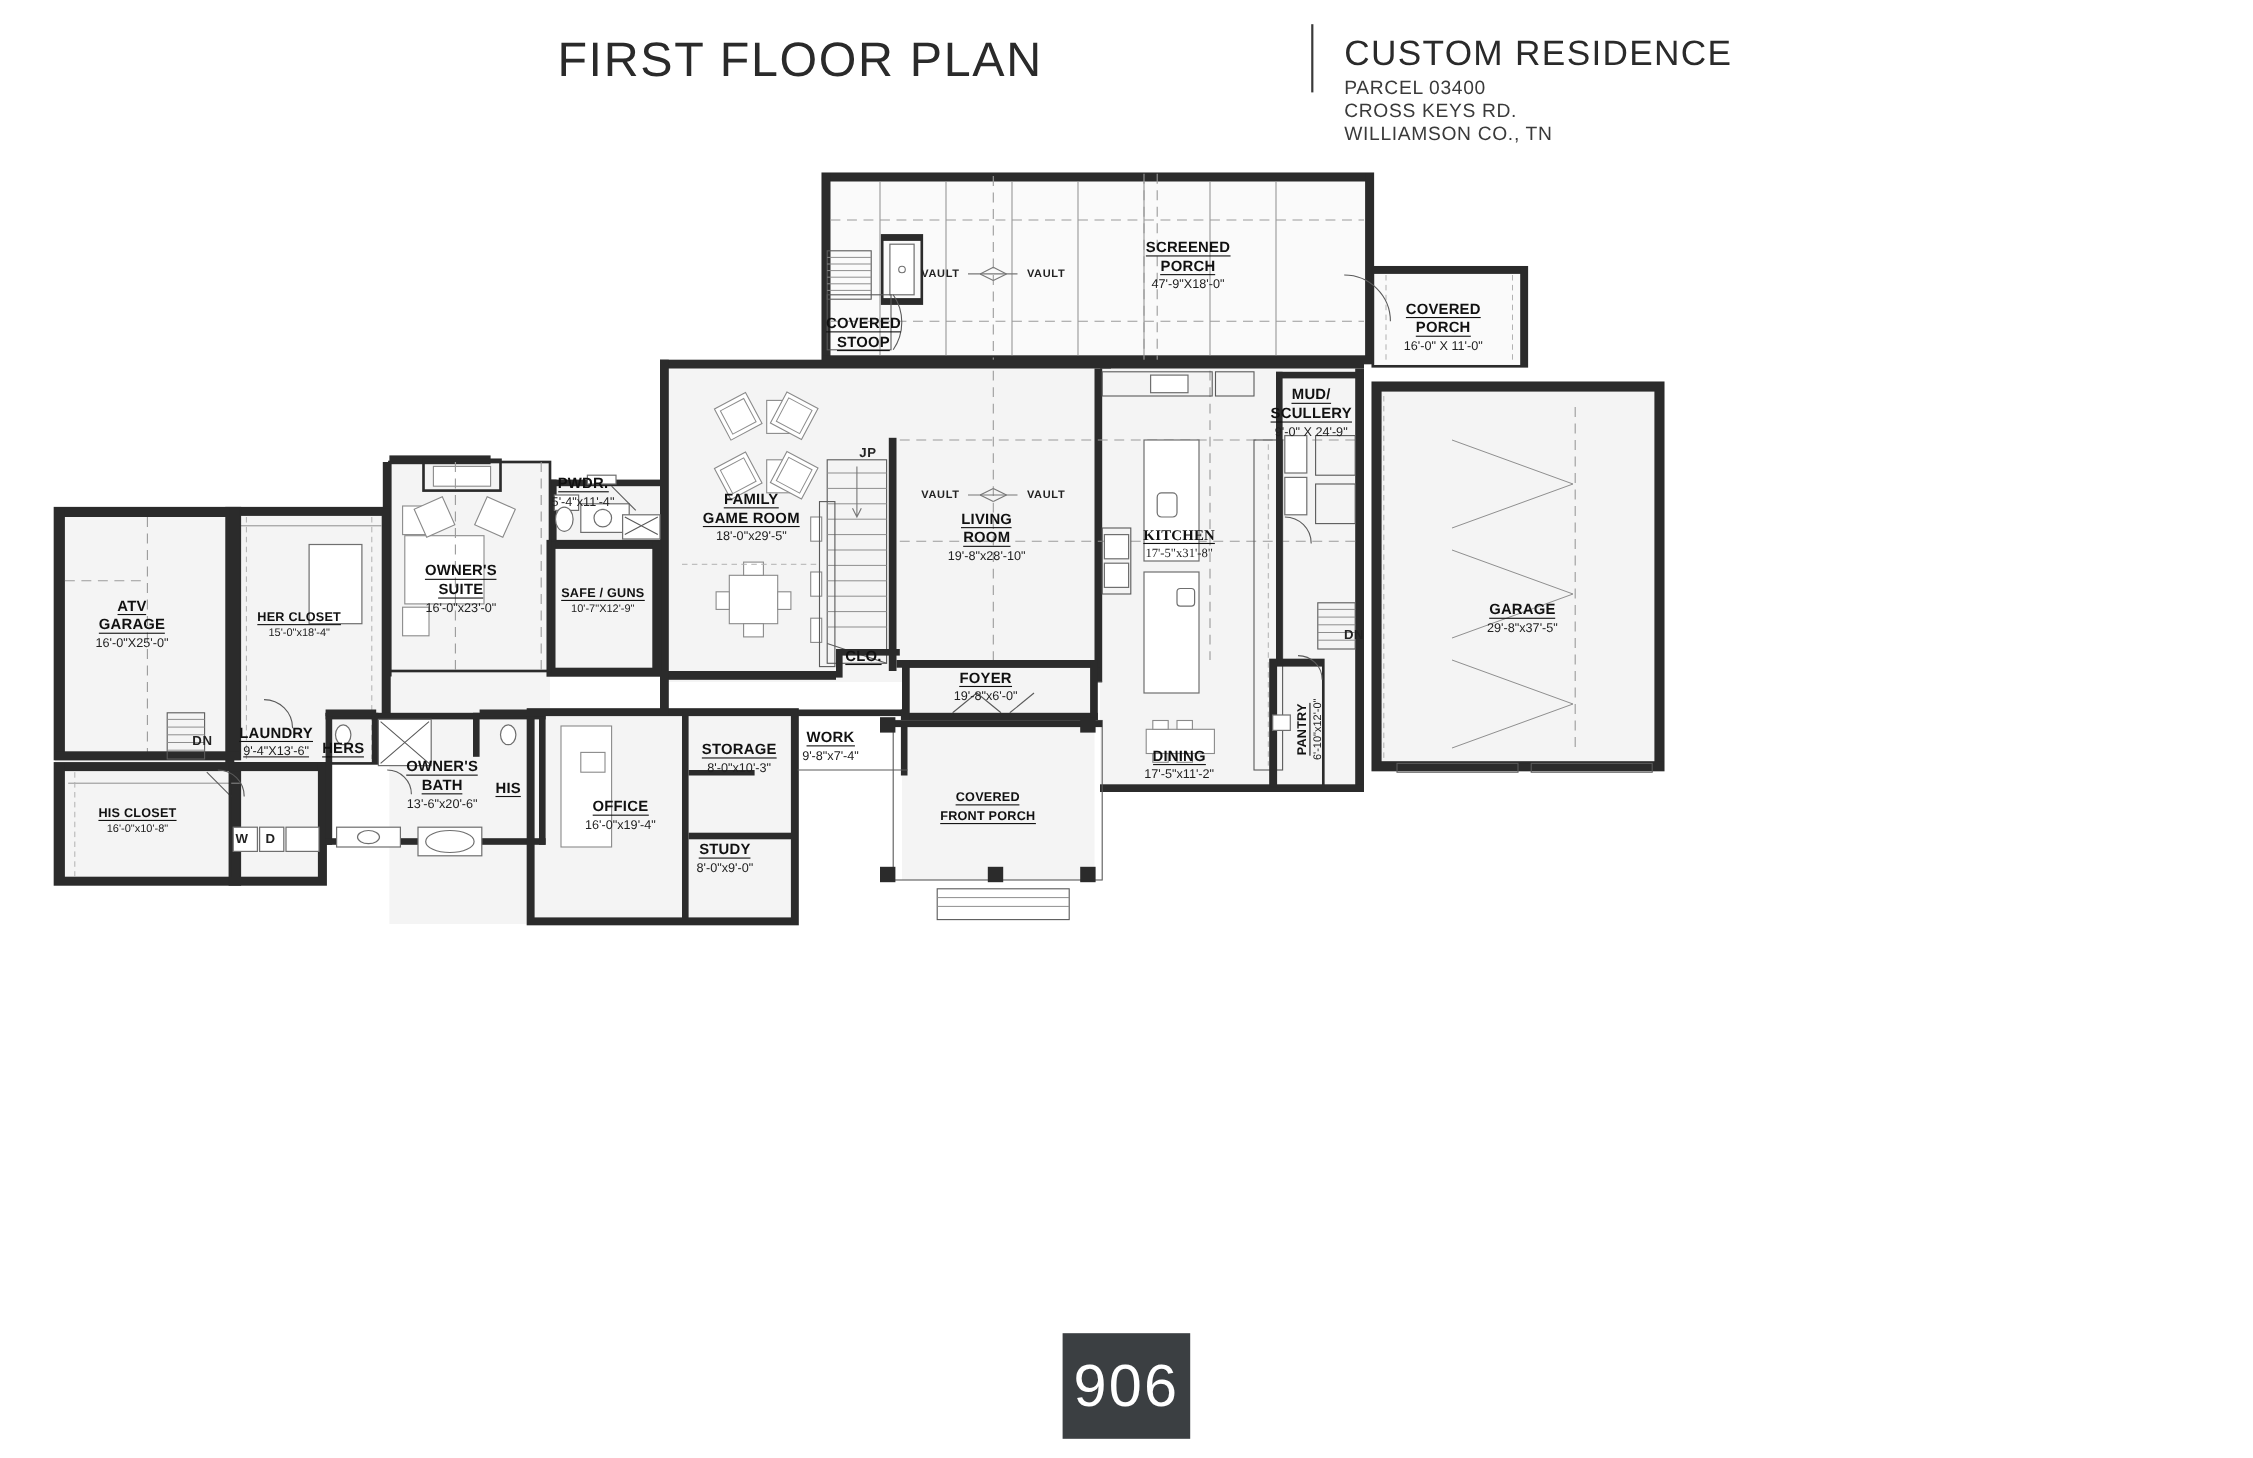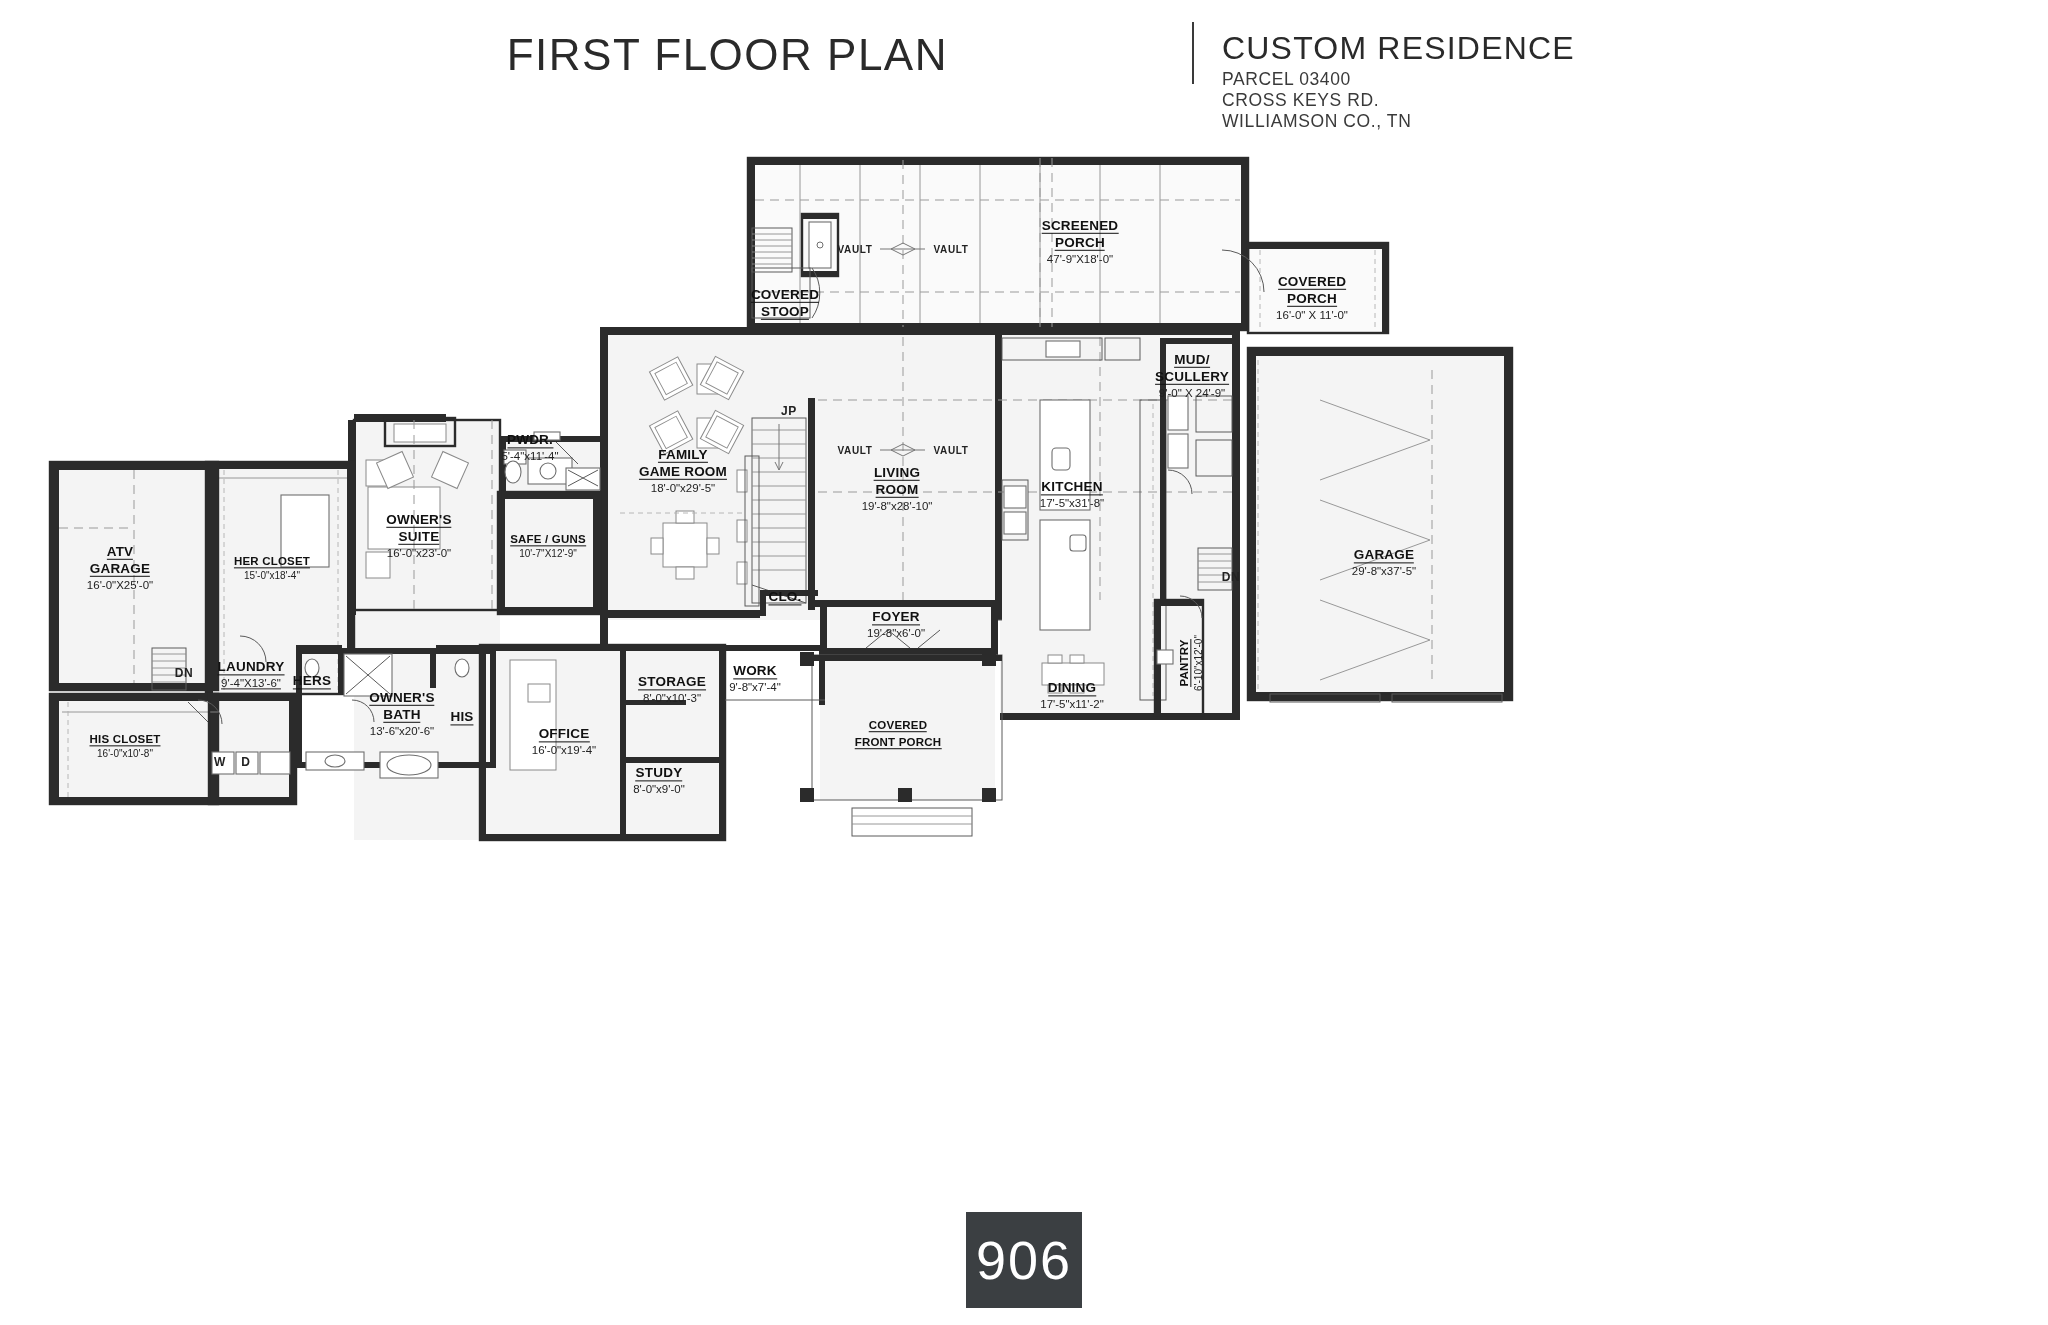--- a/index.html
+++ b/index.html
@@ -555,21 +555,21 @@
       <div class="rd">19'-8"x28'-10"</div>
     </div>
     <div class="room" style="left: 896px; top: 624px;">
       <div><span class="rn">FOYER</span></div>
       <div class="rd">19'-8"x6'-0"</div>
     </div>
     <div class="room small" style="left: 898px; top: 733px;">
       <div><span class="rn">COVERED</span></div>
       <div><span class="rn">FRONT PORCH</span></div>
     </div>
-    <div class="room" style="left: 1072px; top: 494px;">
+    <div class="room" style="left: 1072px; top: 494px; font-family: Liberation Serif, serif;">
       <div><span class="rn">KITCHEN</span></div>
       <div class="rd">17'-5"x31'-8"</div>
     </div>
     <div class="room" style="left: 1072px; top: 695px;">
       <div><span class="rn">DINING</span></div>
       <div class="rd">17'-5"x11'-2"</div>
     </div>
     <div class="room" style="left: 1080px; top: 241px;">
       <div><span class="rn">SCREENED</span></div>
       <div><span class="rn">PORCH</span></div>

